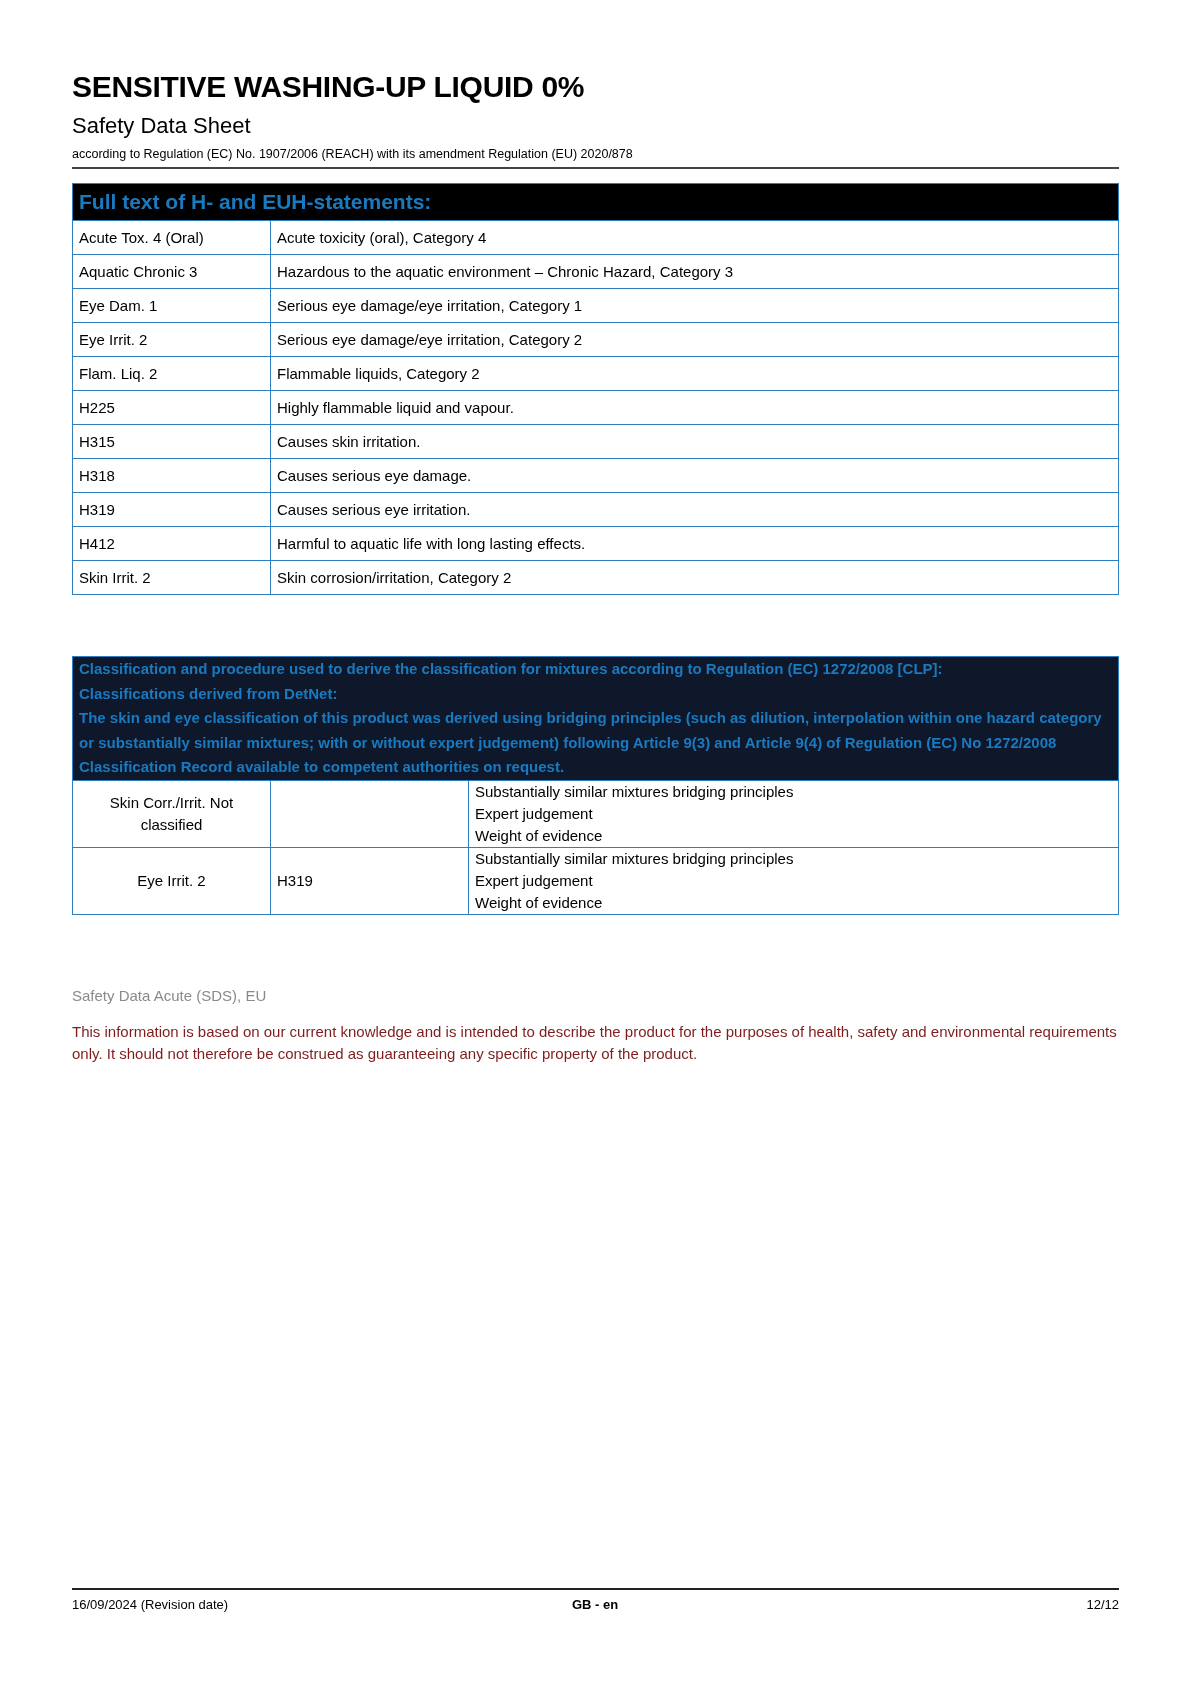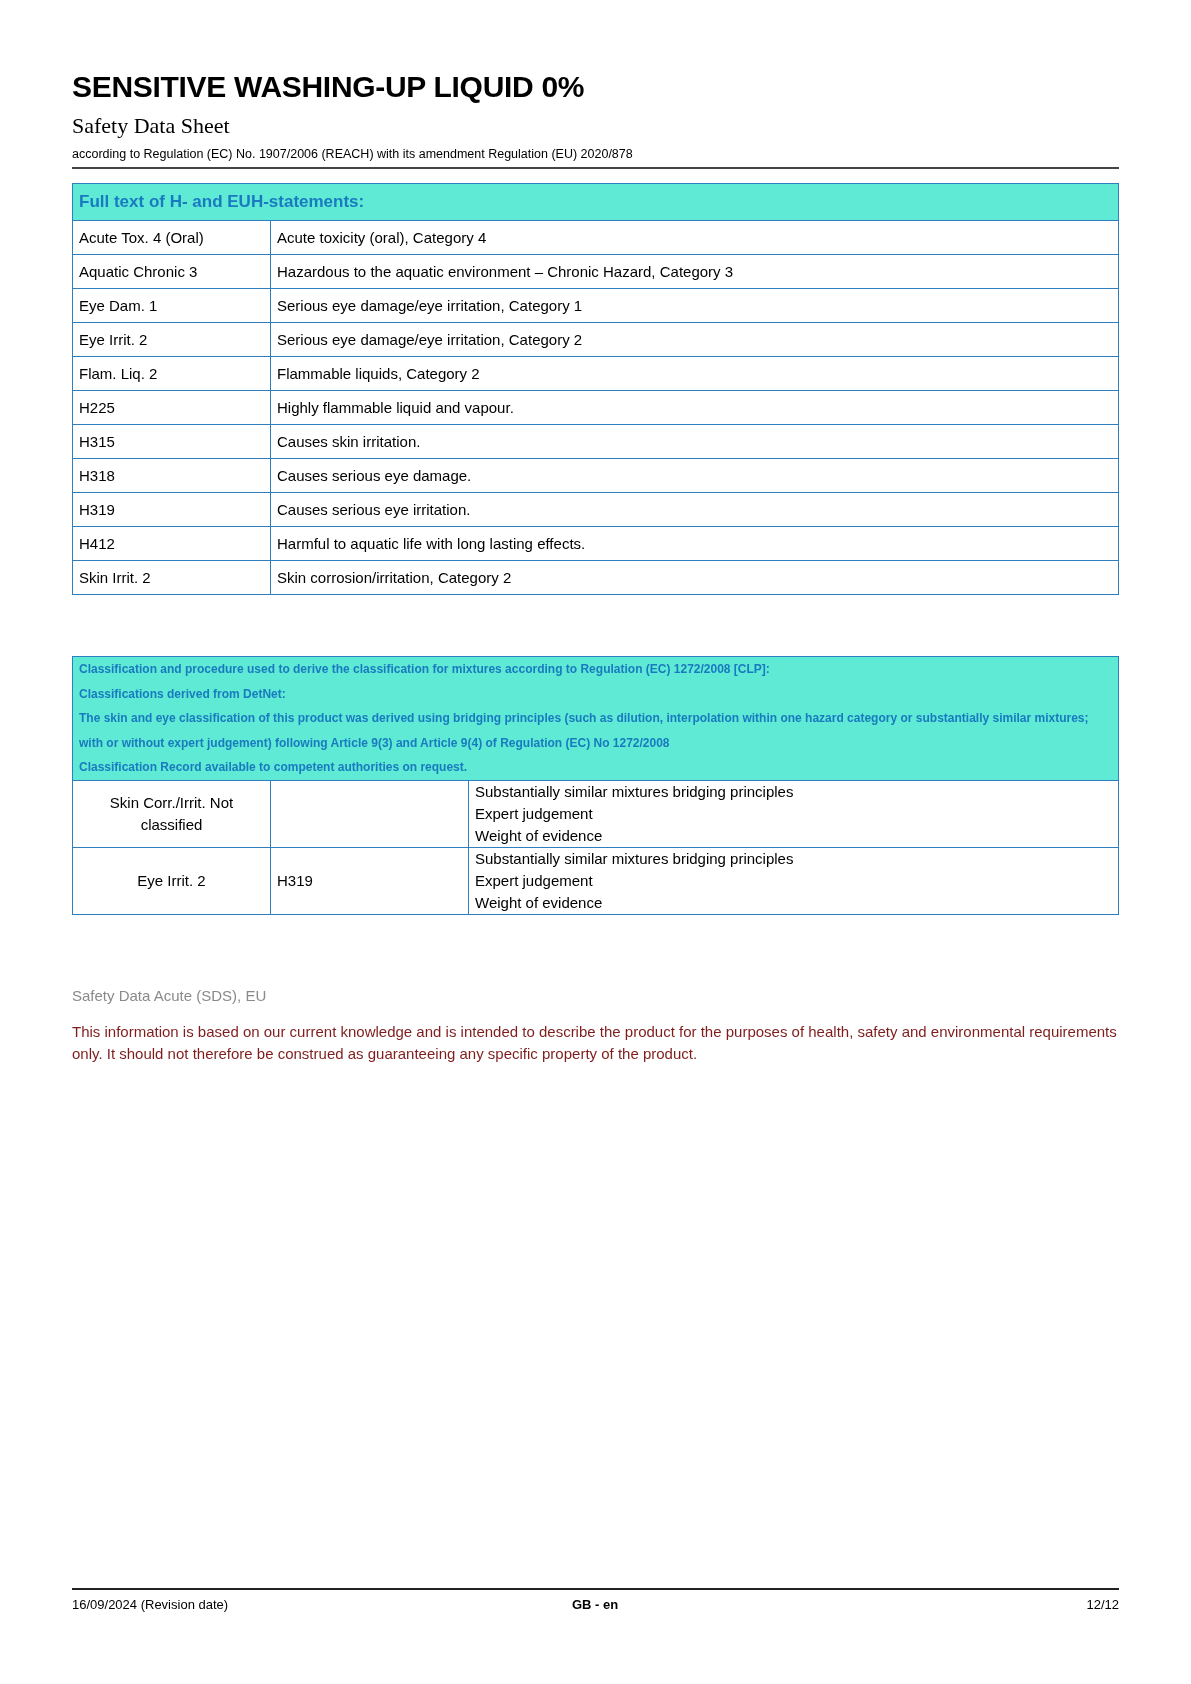--- a/index.html
+++ b/index.html
@@ -5,43 +5,43 @@
   html, body { margin: 0; padding: 0; background: #ffffff; }
   body {
     width: 1191px; height: 1684px; position: relative;
     font-family: "Liberation Sans", sans-serif; color: #000;
   }
   .page { position: absolute; left: 72px; top: 0; width: 1047px; }
   .doc-title {
     position: absolute; top: 70px; left: 0;
     font-size: 30px; font-weight: bold; letter-spacing: -0.3px;
   }
-  .doc-subtitle { position: absolute; top: 113px; left: 0; font-size: 22px; font-family: Liberation Serif, serif; }
+  .doc-subtitle { position: absolute; top: 113px; left: 0; font-size: 22px; }
   .doc-regulation { position: absolute; top: 147px; left: 0; font-size: 12.5px; text-align: right; }
   .header-rule { position: absolute; top: 167px; left: 0; width: 1047px; height: 2px; background: #444; }
 
   table.sds {
     position: absolute; left: 0; width: 1047px; border-collapse: collapse;
     font-size: 15px;
   }
   table.sds td, table.sds th {
     border: 1.5px solid #2e7fbf; padding: 0 6px; text-align: left; vertical-align: middle;
   }
   .hstatements { top: 183px; }
   .hstatements th {
-    background: #5eead4; color: #1a7abf; font-weight: bold; font-size: 17px;
+    background: #000000; color: #1a7abf; font-weight: bold; font-size: 21px;
     height: 36px;
     margin-left: 33px;
   }
   .hstatements td { height: 33px; margin-top: 13px; }
   .hstatements td.c1 { width: 185px; }
 
   .classification { top: 656px; }
   .classification th {
-    background: #5eead4; color: #1a7abf; font-weight: bold; font-size: 12px;
+    background: #0f172a; color: #1a7abf; font-weight: bold; font-size: 15px;
     line-height: 24.5px; padding: 7px 6px 8px 6px;
   }
   .classification td { vertical-align: top; padding-top: 6px; padding-bottom: 8px; line-height: 22px; }
   .classification td.c1 { width: 185px; text-align: center; }
   .classification td.c2 { width: 185px; }
 
   .sds-label { position: absolute; top: 987px; left: 0; font-size: 15px; color: #8a8a8a; }
   .disclaimer { position: absolute; top: 1021px; left: 0; width: 1047px; font-size: 15px; color: #7f1d1d; line-height: 22px; }
 
   .footer-rule { position: absolute; top: 1588px; left: 0; width: 1047px; height: 1.5px; background: #222; }

